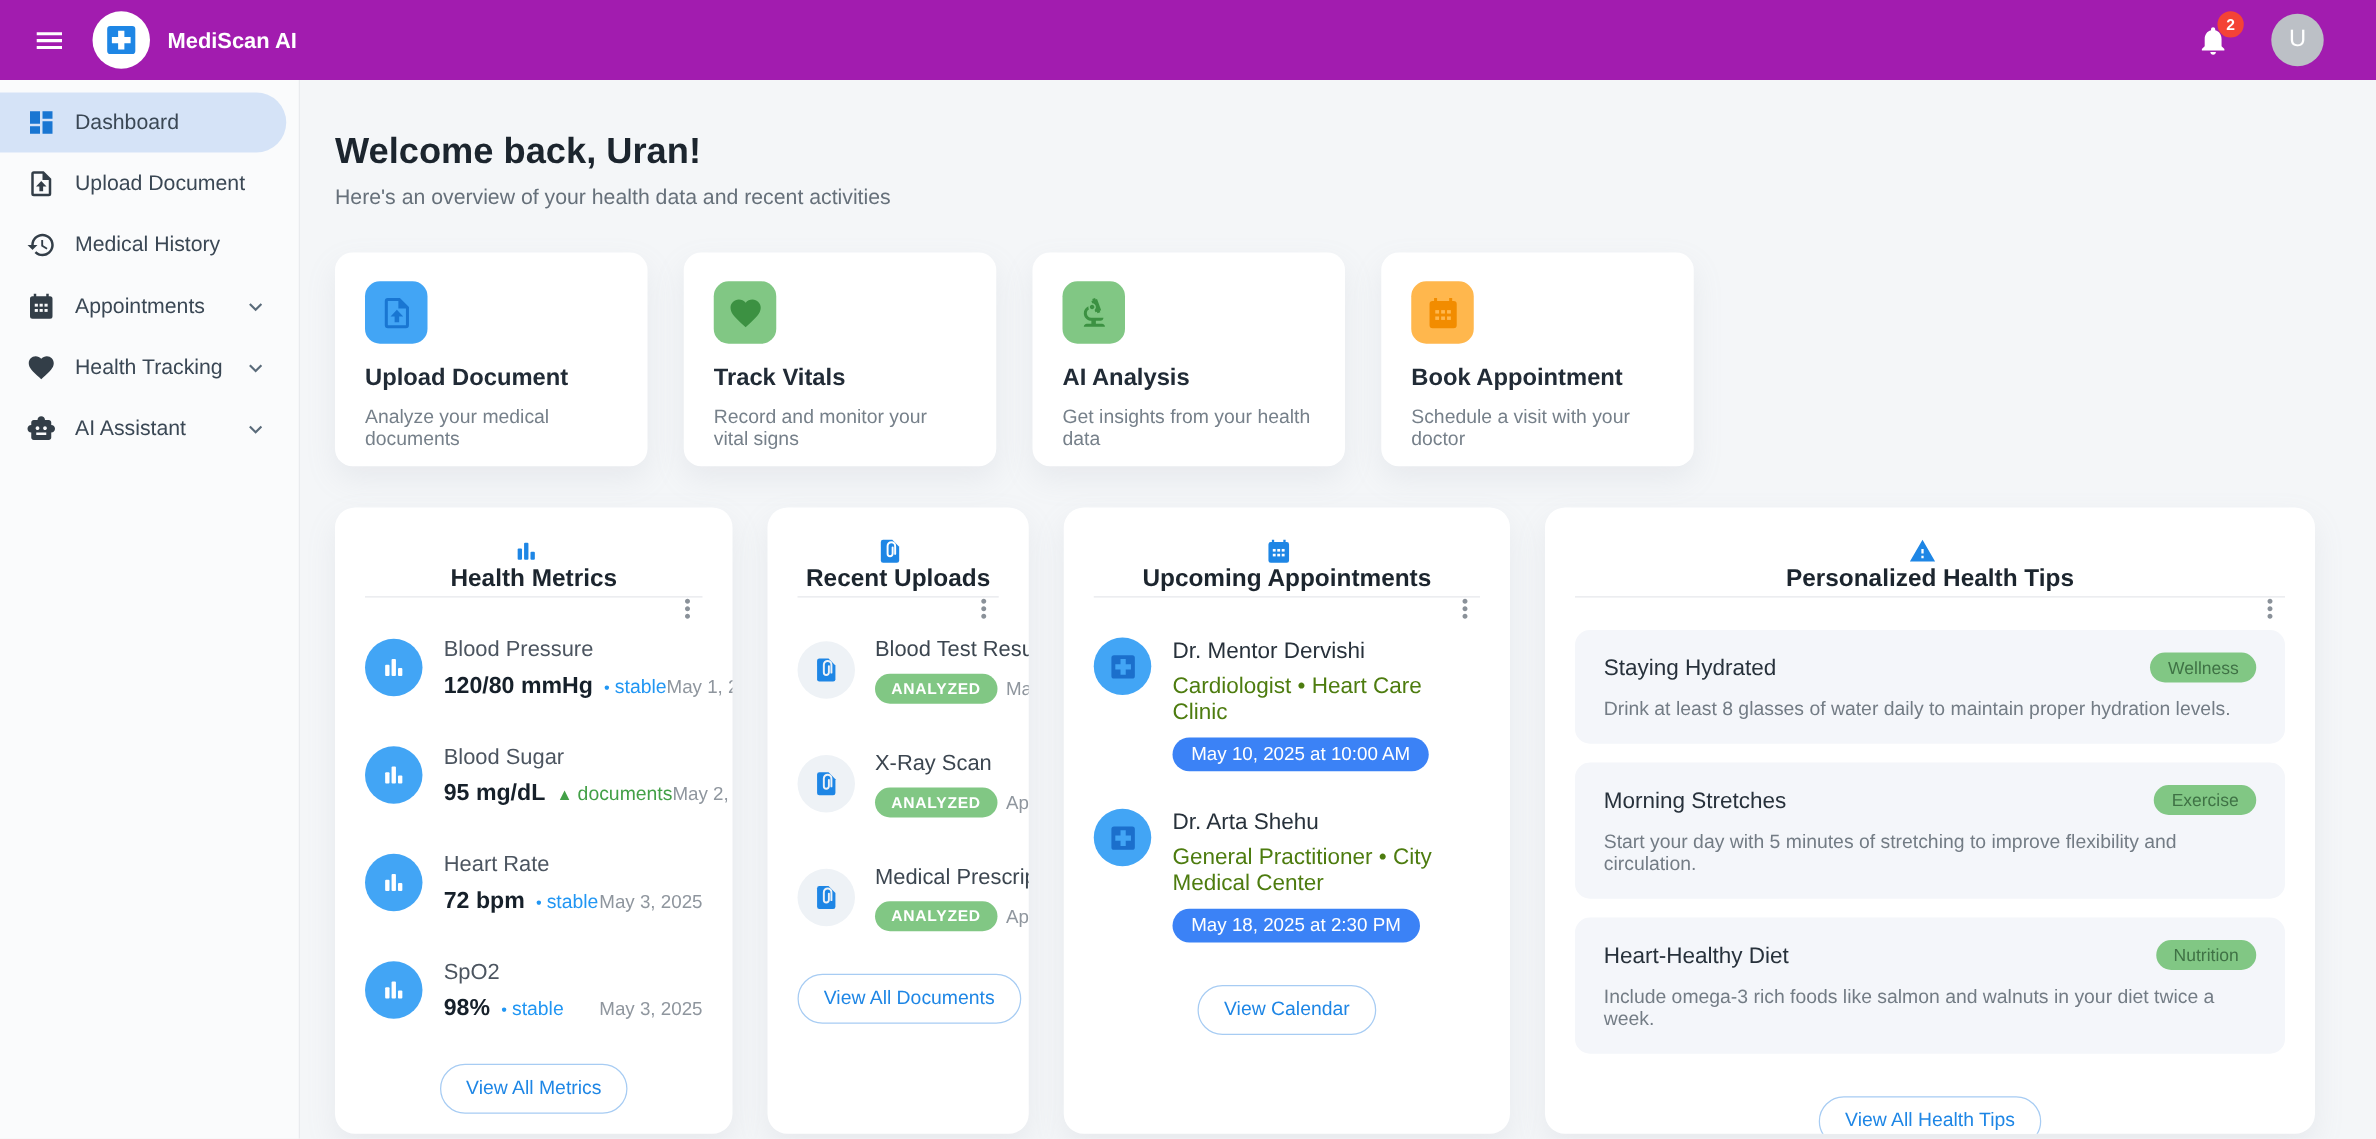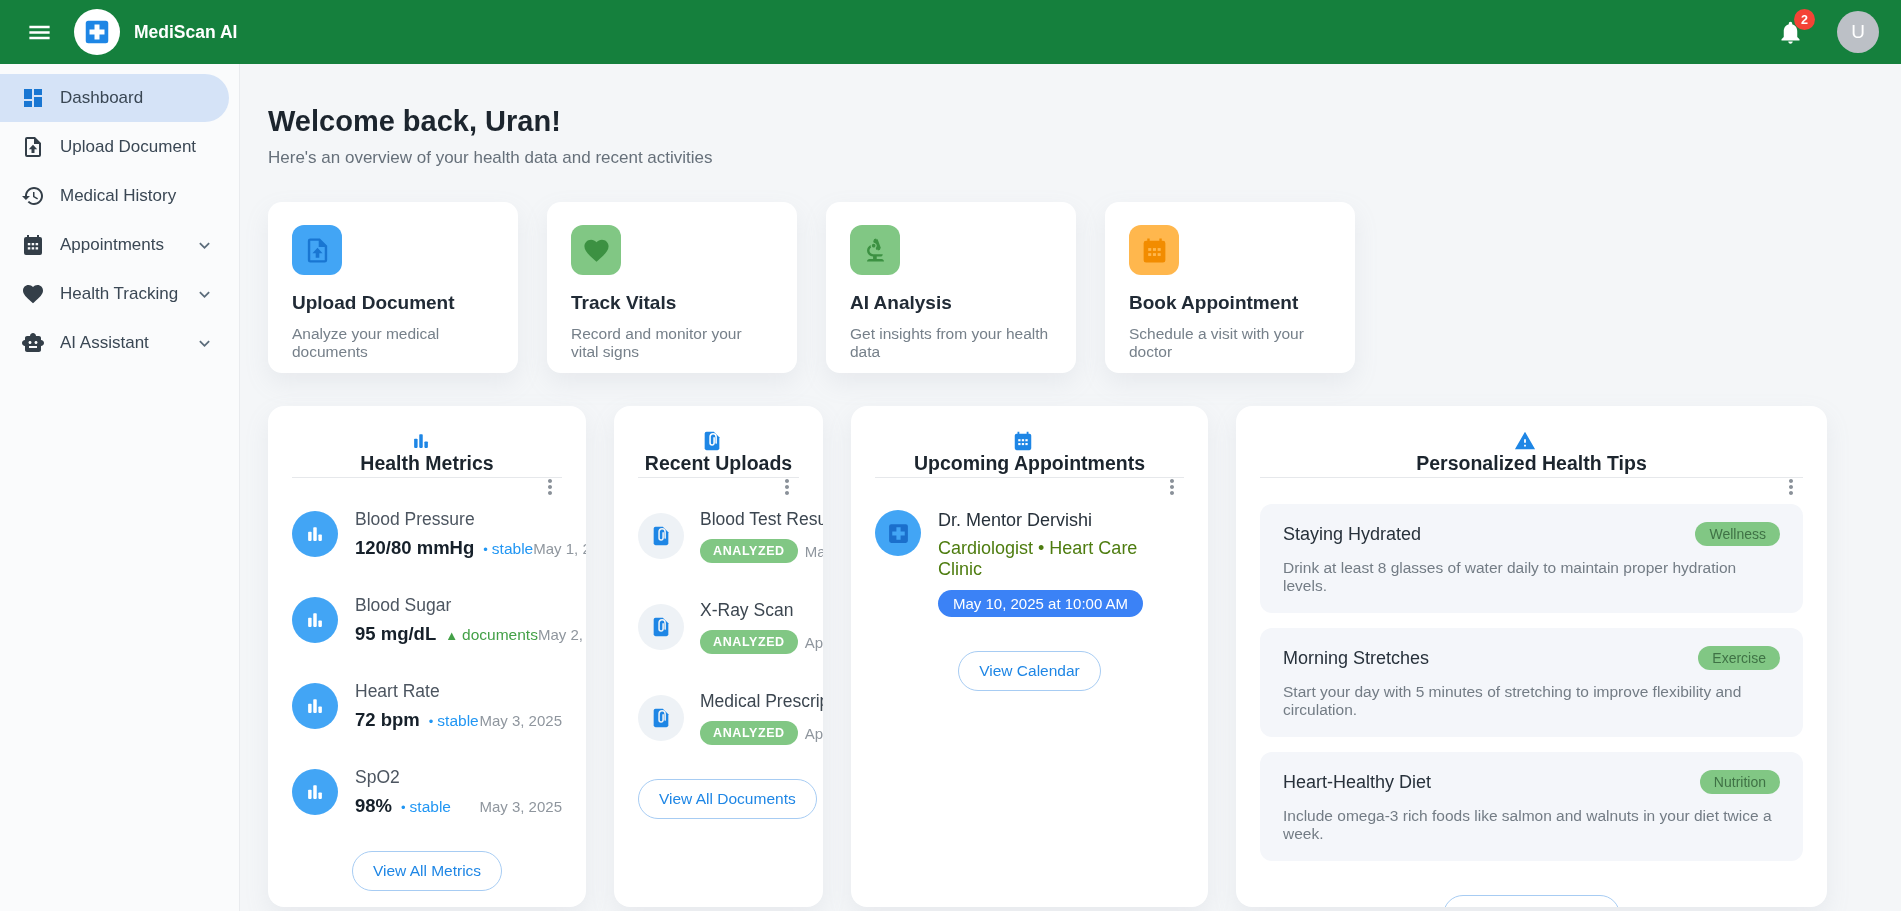--- a/index.html
+++ b/index.html
@@ -1,20 +1,20 @@
 <!DOCTYPE html>
 <html><head>
 <meta charset="utf-8">
 <style>
   * { box-sizing: border-box; margin: 0; padding: 0; }
   html,body { width:1901px; height:911px; overflow:hidden; }
   body { font-family:"Liberation Sans", sans-serif; background:#F4F6F8; color:#212B36; }
 
   
-  .topbar { height:64px; background:#15803d; display:flex; align-items:center; padding:0 22px 0 18px; }
+  .topbar { height:64px; background:#a21caf; display:flex; align-items:center; padding:0 42px 0 18px; }
   .icon-btn { width:42px; height:42px; display:flex; align-items:center; justify-content:center; cursor:pointer; color:#fff; }
   .icon-btn svg { width:27px; height:27px; }
   .logo-circle { width:46px; height:46px; border-radius:50%; background:#fff; display:flex; align-items:center; justify-content:center; margin-left:14px; }
   .logo-circle svg { width:30px; height:30px; color:#1E86E5; }
   .brand { color:#fff; font-size:17.5px; font-weight:700; margin-left:14px; }
   .topbar .spacer { flex:1; }
   .bell-wrap { position:relative; width:42px; height:42px; display:flex; align-items:center; justify-content:center; cursor:pointer; color:#fff; }
   .bell-wrap svg { width:27px; height:27px; }
   .bell-badge { position:absolute; top:-2px; right:-4px; min-width:21px; height:21px; border-radius:50%; background:#F44336; color:#fff; font-size:12.5px; font-weight:700; display:flex; align-items:center; justify-content:center; }
   .avatar { width:42px; height:42px; border-radius:50%; background:#BCC0C6; color:#fff; font-size:19px; display:flex; align-items:center; justify-content:center; margin-left:26px; cursor:pointer; }
@@ -24,21 +24,21 @@
   .sidebar { width:240px; background:#FAFBFC; border-right:1px solid #E9EBEE; padding-top:9px; flex-shrink:0; }
   .nav-item { height:48px; display:flex; align-items:center; cursor:pointer; --hole:#FAFBFC; margin:1px 0; }
   .nav-item.active { background:#D5E3F7; border-radius:0 26px 26px 0; margin-right:10px; --hole:#D5E3F7; }
   .nav-ico { width:24px; height:24px; margin-left:21px; color:#333E48; flex-shrink:0; }
   .nav-item.active .nav-ico { color:#1976D2; }
   .nav-label { margin-left:15px; font-size:17px; color:#3A4754; }
   .nav-chevron { width:21px; height:21px; margin-left:auto; margin-right:24px; color:#5A6B7A; }
   .ico svg, .nav-ico svg, .nav-chevron svg { width:100%; height:100%; display:block; }
 
   
-  .main { flex:1; padding:41px 74px 0 28px; }
+  .main { flex:1; padding:41px 49px 0 28px; }
   .welcome { font-size:29px; font-weight:700; color:#1C252E; }
   .subtitle { margin-top:10px; font-size:17px; color:#66707A; }
 
   
   .actions { display:flex; gap:29px; margin-top:34px; }
   .action-card { width:250px; height:171px; background:#fff; border-radius:14px; box-shadow:0 10px 24px rgba(145,158,171,.13); padding:23px 24px; cursor:pointer; }
   .tile { width:50px; height:50px; border-radius:12px; display:flex; align-items:center; justify-content:center; }
   .tile .ico { width:29px; height:29px; }
   .tile.blue   { background:#42A5F5; color:#1976D2; --hole:#42A5F5; }
   .tile.green  { background:#81C784; color:#3C9142; --hole:#81C784; }
@@ -511,20 +511,34 @@
                   </svg>
                 </span>
     </span>
     <span>
       <div class="a-name">Dr. Mentor Dervishi</div>
       <div class="a-detail">Cardiologist • Heart Care Clinic</div>
       <div class="a-pill">May 10, 2025 at 10:00 AM</div>
     </span>
   </div>
 
+  <div class="appt-row">
+    <span class="a-avatar">
+      <span class="ico">
+                  <svg viewBox="0 0 24 24">
+                    <path fill="currentColor" d="M19 3H5a2 2 0 0 0-2 2v14a2 2 0 0 0 2 2h14a2 2 0 0 0 2-2V5a2 2 0 0 0-2-2zm-1 11h-4v4h-4v-4H6v-4h4V6h4v4h4v4z"></path>
+                  </svg>
+                </span>
+    </span>
+    <span>
+      <div class="a-name">Dr. Arta Shehu</div>
+      <div class="a-detail">General Practitioner • City Medical Center</div>
+      <div class="a-pill">May 18, 2025 at 2:30 PM</div>
+    </span>
+  </div>
 </div>
         <button class="panel-btn">View Calendar</button>
       </section>
 
       <section class="panel p-tips">
         <div class="panel-head">
           <span class="panel-ico ico">
               <svg viewBox="0 0 24 24">
                 <path fill="currentColor" d="M1 21h22L12 2 1 21zm12-3h-2v-2h2v2zm0-4h-2v-4h2v4z"></path>
               </svg>

